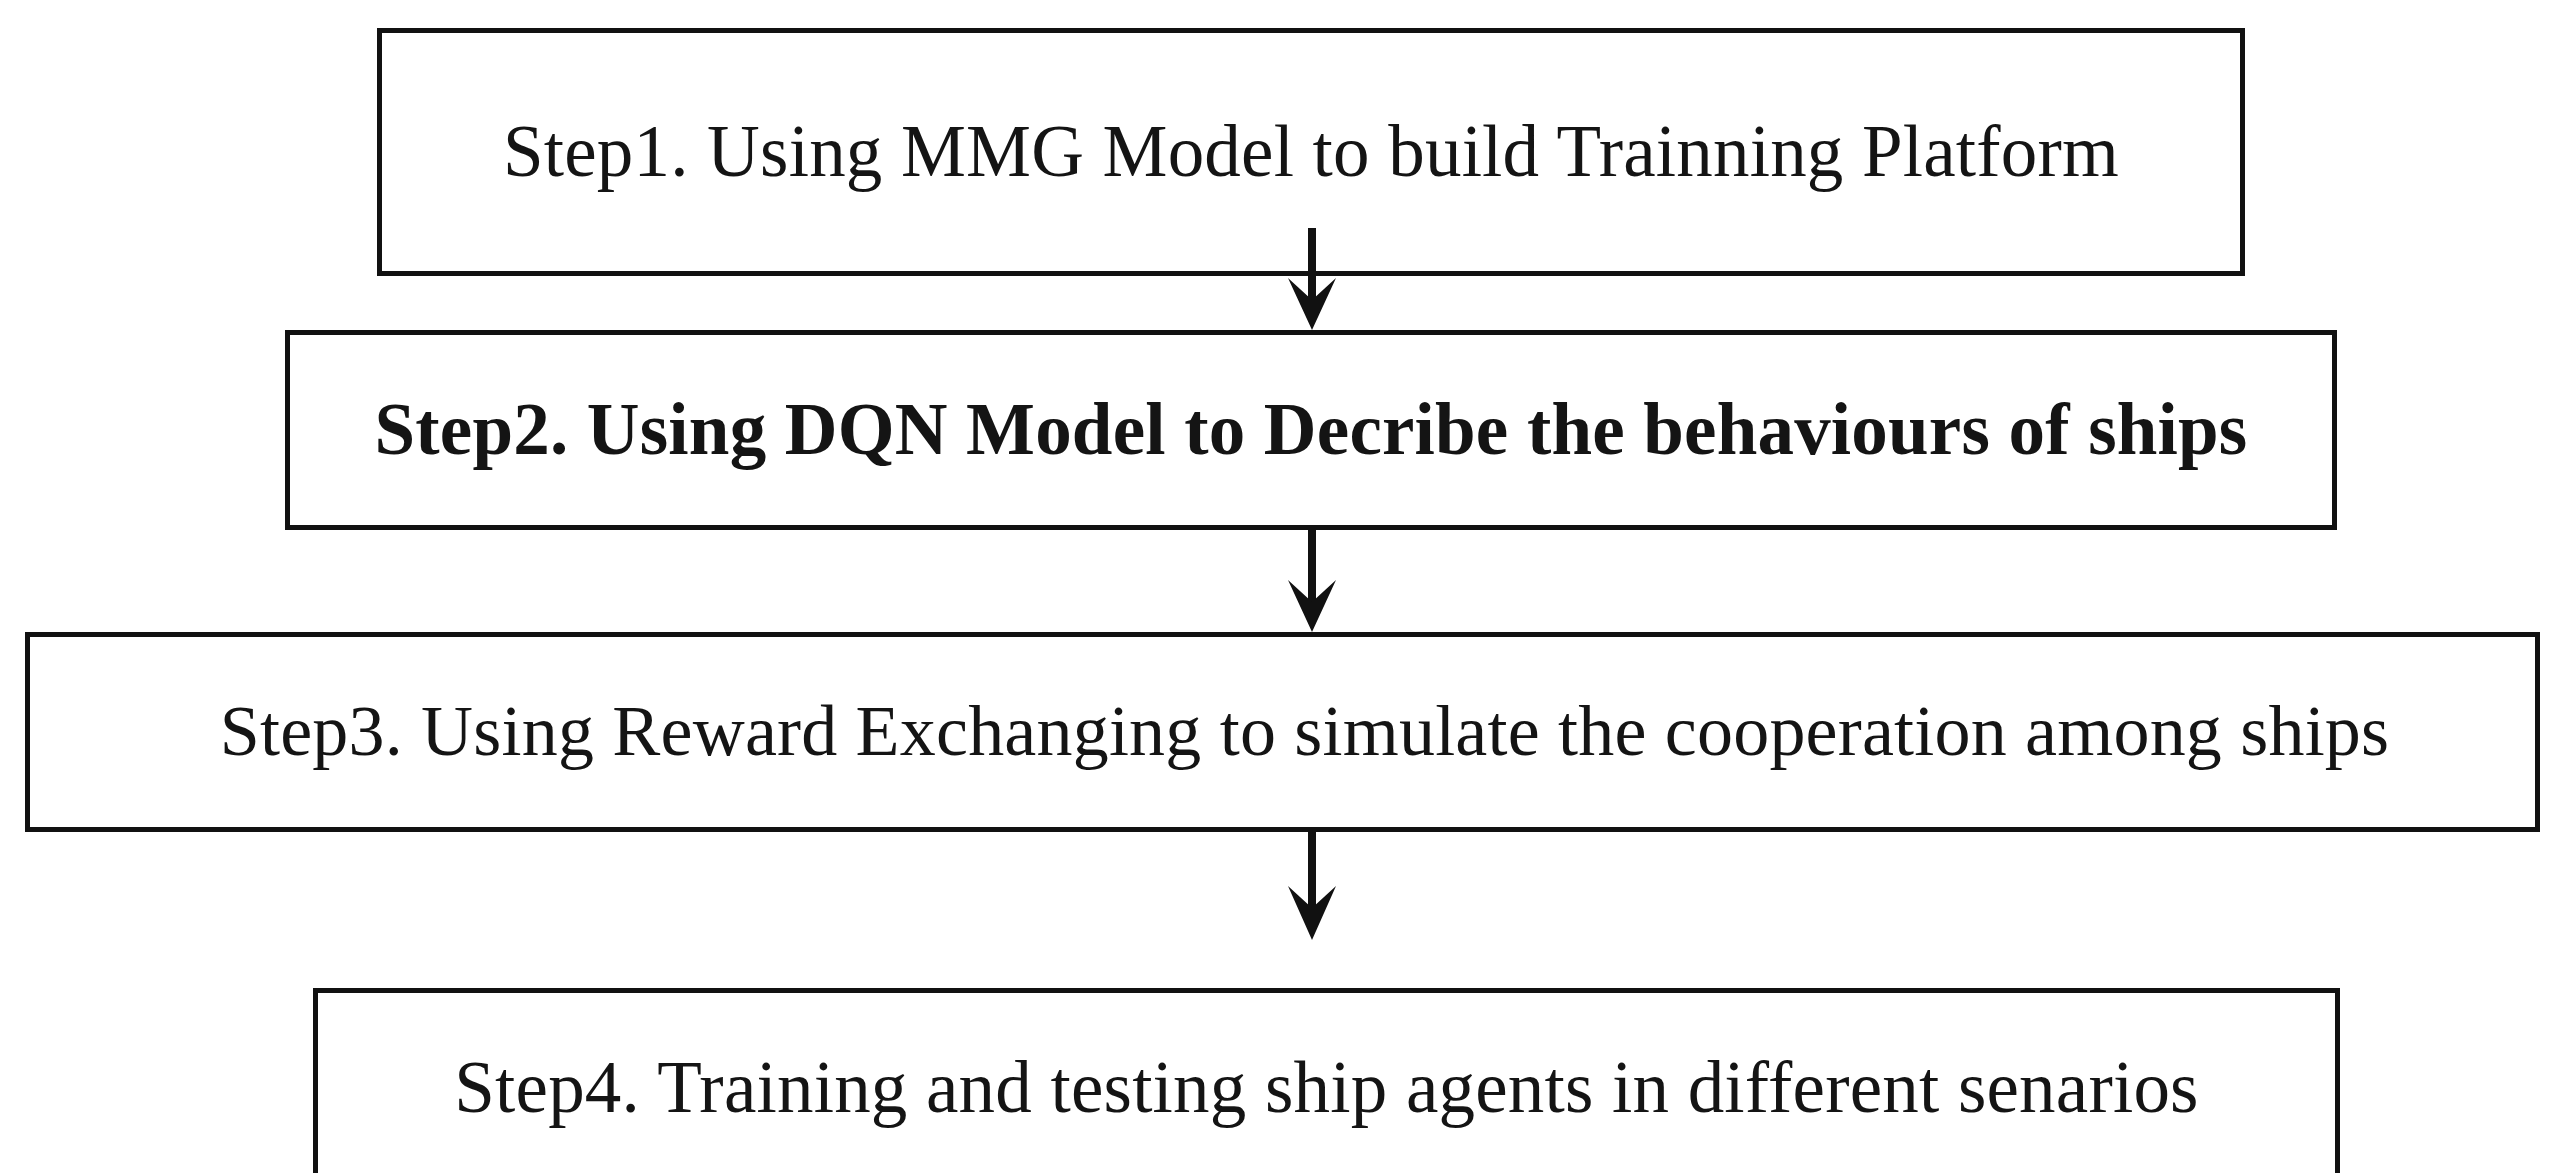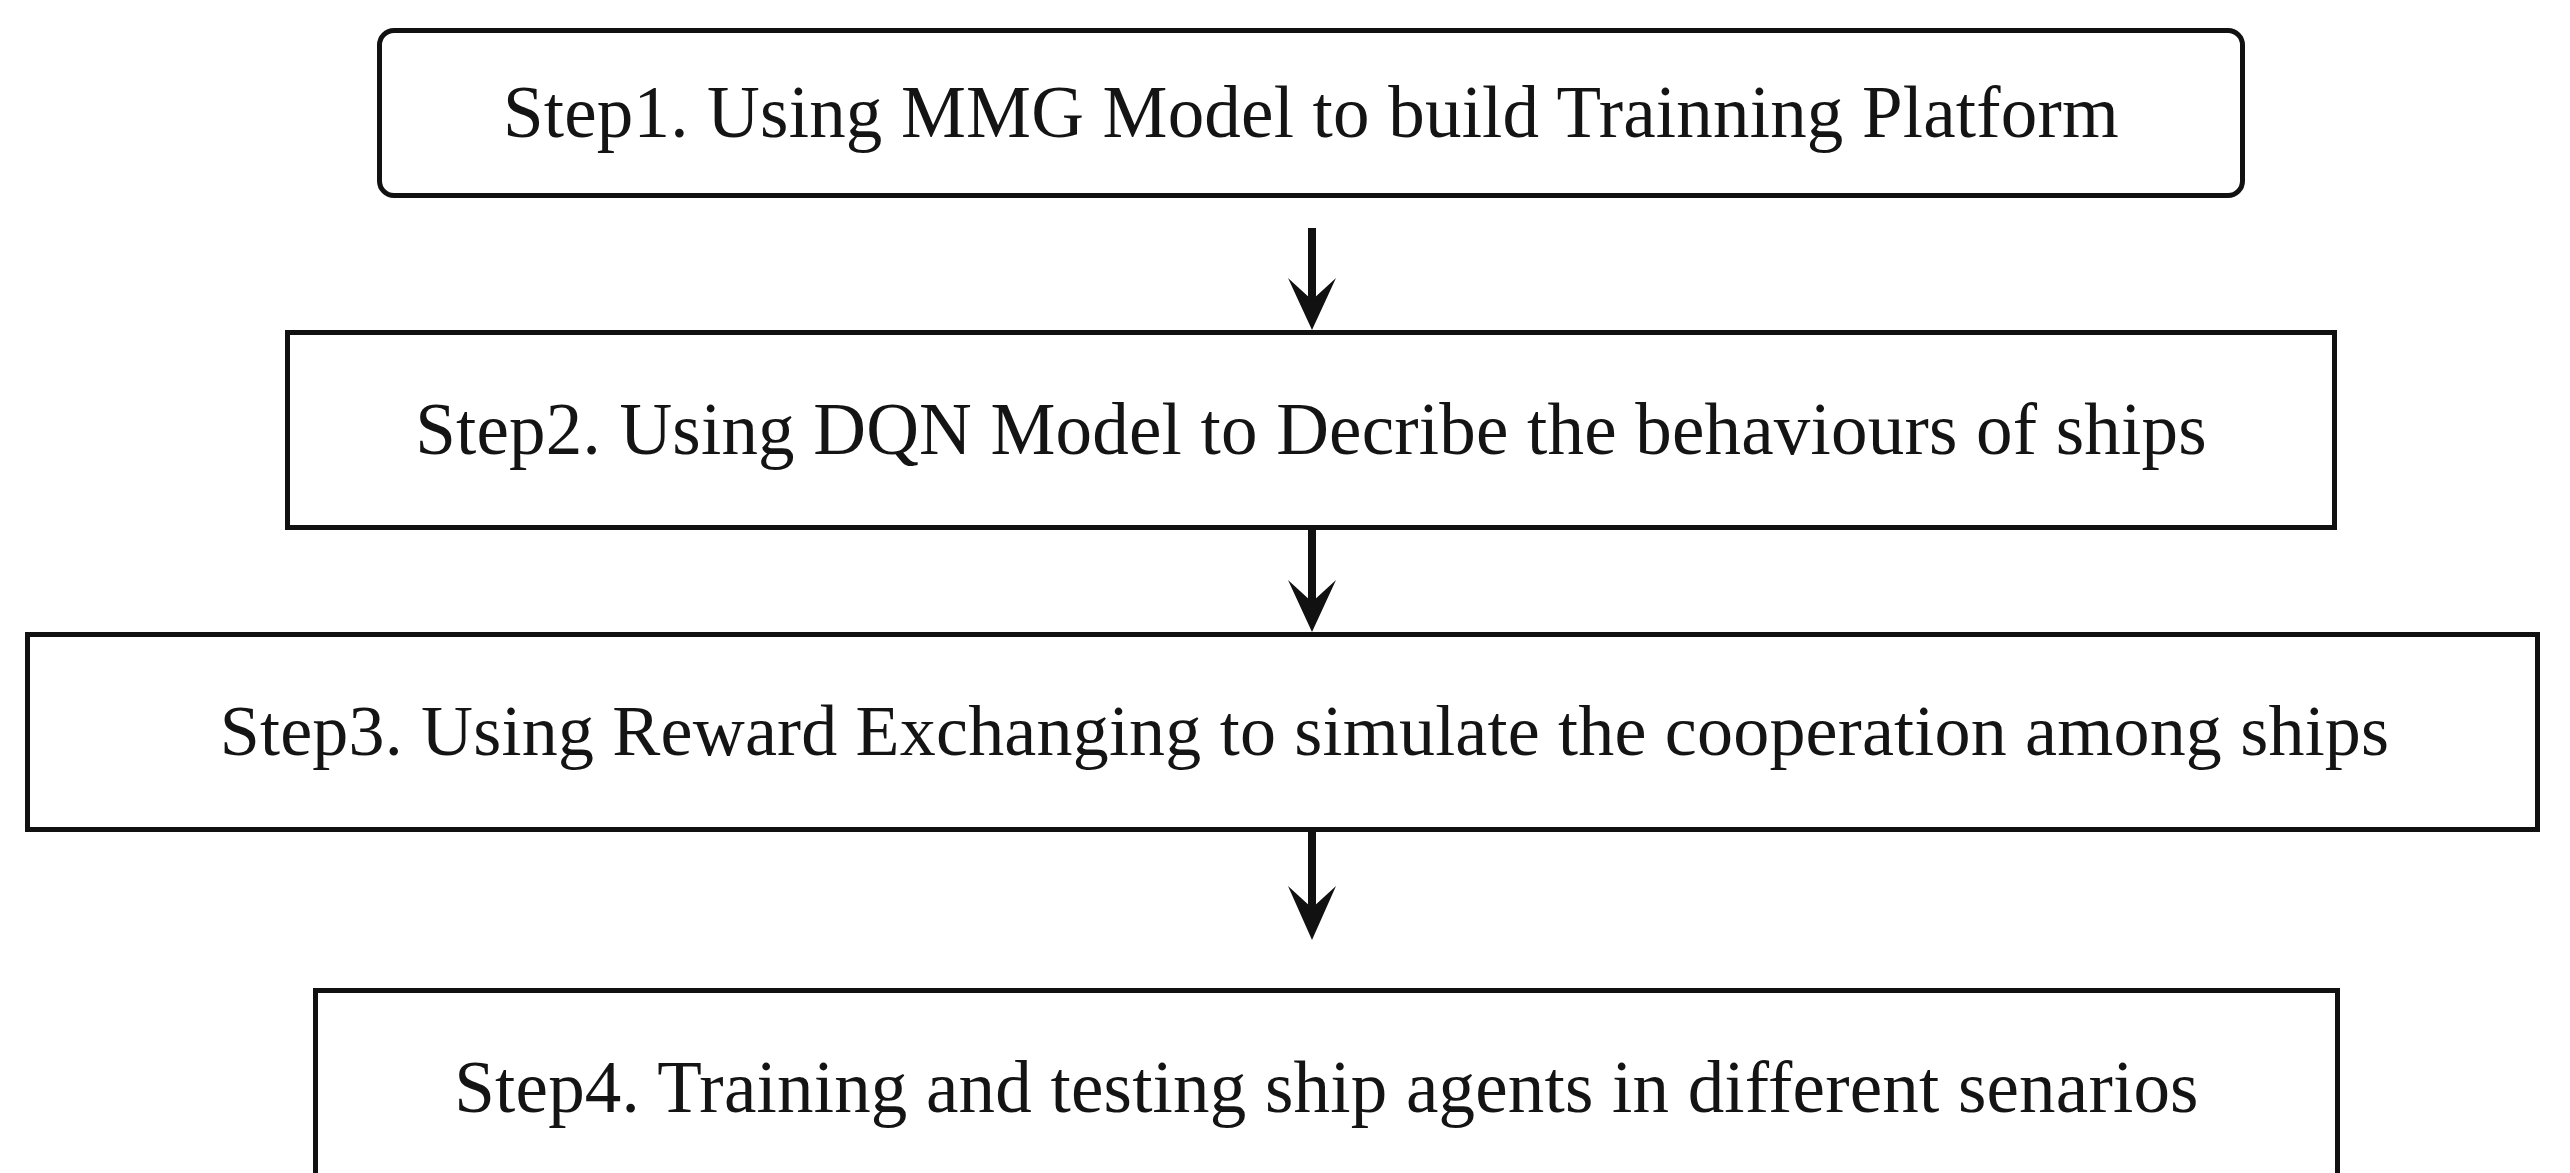--- a/index.html
+++ b/index.html
@@ -30,27 +30,27 @@
     font-size: 73px;
     line-height: 1.05;
     color: #141414;
     white-space: nowrap;
     letter-spacing: 0.2px;
     text-align: center;
     
     text-rendering: optimizeLegibility;
   }
   
-  #box-1 { left: 377px;  top: 28px;   width: 1868px; height: 170px; border-radius: 17px; }
+  #box-1 { left: 377px;  top: 28px;   width: 1868px; height: 248px; }
   #box-2 { left: 285px;  top: 330px;  width: 2052px; height: 200px; }
   #box-3 { left: 25px;   top: 632px;  width: 2515px; height: 200px; padding-left: 44px; }
   #box-4 { left: 313px;  top: 940px;  width: 2027px; height: 200px; margin-top: 48px; }
 
   #box-3 .step-label { font-size: 72px; }
-  #box-2 .step-label { font-size: 73px; }
+  #box-2 .step-label { font-size: 73px; font-weight: bold; }
 
   .connector {
     position: absolute;
     left: 1272px;
     width: 80px;
     overflow: visible;
   }
   #connector-1 { top: 228px; height: 102px; }
   #connector-2 { top: 530px; height: 102px; }
   #connector-3 { top: 832px; height: 108px; }

